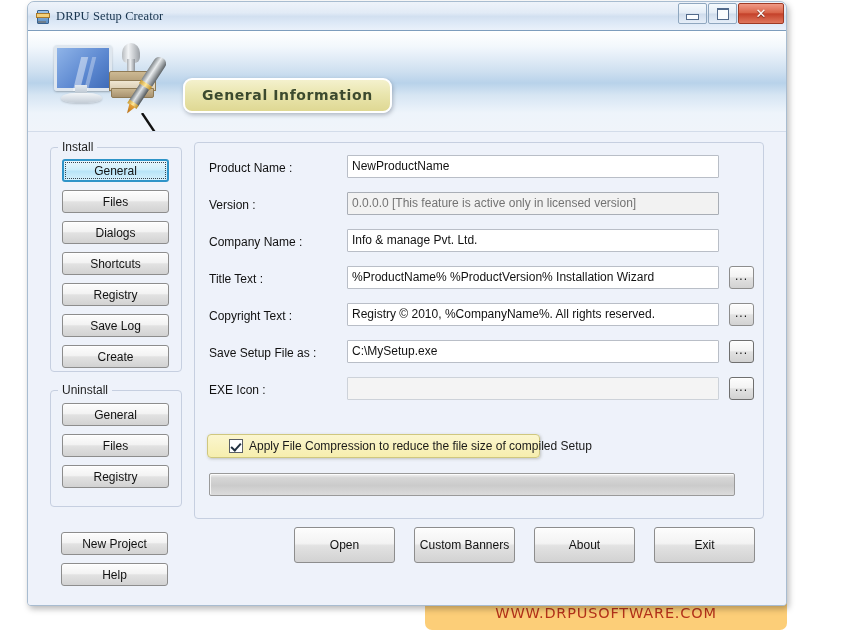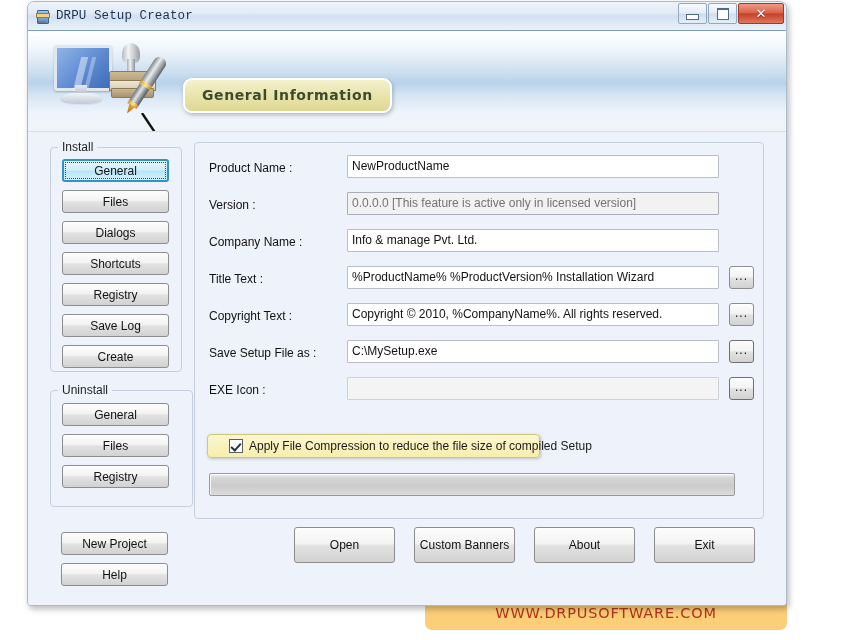--- a/index.html
+++ b/index.html
@@ -83,21 +83,21 @@
     position: absolute; left: 2px; top: 5px; width: 12px; height: 3px;
     background: #f3d07a; border: 1px solid #a8792a;
   }
   .ti-foot {
     position: absolute; left: 4px; top: 13px; width: 8px; height: 2px;
     background: #6d7d8d;
   }
   .titlebar-title {
     font-size: 12.5px;
     color: #17334d;
-    font-family: Liberation Mono, monospace;
+    font-family: Liberation Serif, serif;
     letter-spacing: 0.1px;
   }
   .win-buttons {
     position: absolute;
     right: 2px;
     top: 1px;
     display: flex;
     align-items: center;
     gap: 0px;
   }
@@ -268,21 +268,21 @@
     top: -8px;
     left: 7px;
     padding: 0 4px;
     background: #eef2fa;
     font-size: 12px;
     color: #1f1f1f;
     font-family: "Liberation Sans", sans-serif;
   }
 
   #install-group { left: 22px; top: 15px; width: 130px; height: 223px; }
-  #uninstall-group { left: 22px; top: 258px; width: 130px; height: 115px; padding-left: 11px; }
+  #uninstall-group { left: 22px; top: 258px; width: 130px; height: 115px; }
 
   
   .btn {
     background: linear-gradient(to bottom, #fdfdfd 0%, #f3f3f3 45%, #e2e2e2 52%, #d2d2d2 100%);
     border: 1px solid #8d8d8d;
     border-radius: 3px;
     color: #121212;
     font-size: 12px;
     font-family: "Liberation Sans", sans-serif;
     display: flex;
@@ -583,21 +583,21 @@
         </div>
 
         <div class="field-row" style="top:123px">
           <span class="field-label">Title Text :</span>
           <div class="field-input">%ProductName% %ProductVersion% Installation Wizard</div>
           <div class="btn browse-btn">...</div>
         </div>
 
         <div class="field-row" style="top:160px">
           <span class="field-label">Copyright Text :</span>
-          <div class="field-input">Copyright © 2010, %CompanyName%. All rights reserved.</div>
+          <div class="field-input">Registry © 2010, %CompanyName%. All rights reserved.</div>
           <div class="btn browse-btn">...</div>
         </div>
 
         <div class="field-row" style="top:197px">
           <span class="field-label">Save Setup File as :</span>
           <div class="field-input">C:\MySetup.exe</div>
           <div class="btn browse-btn strong">...</div>
         </div>
 
         <div class="field-row" style="top:234px">

